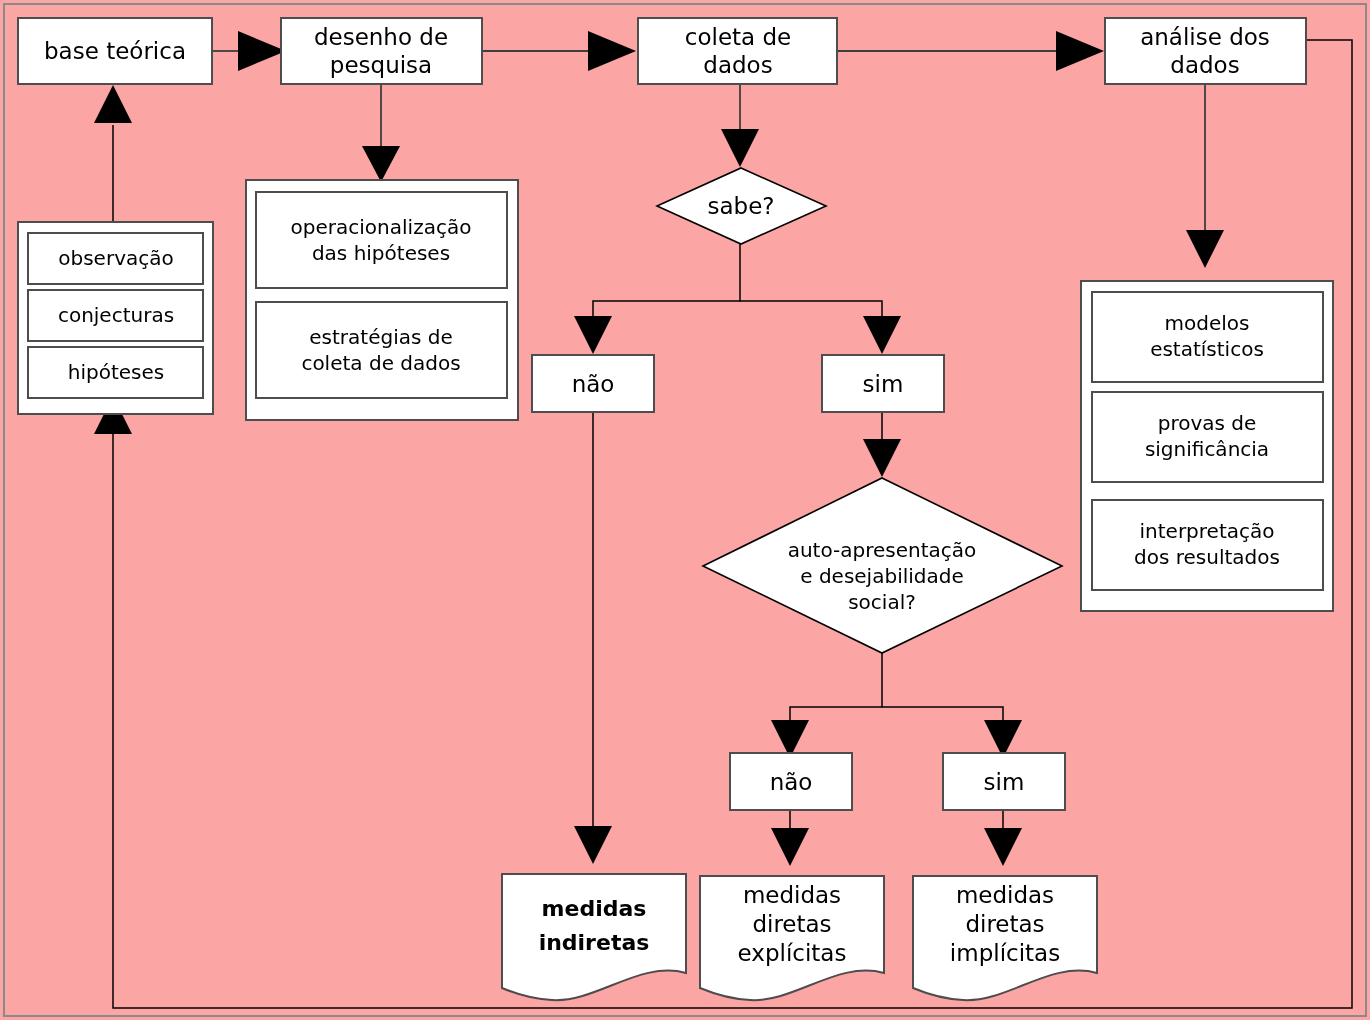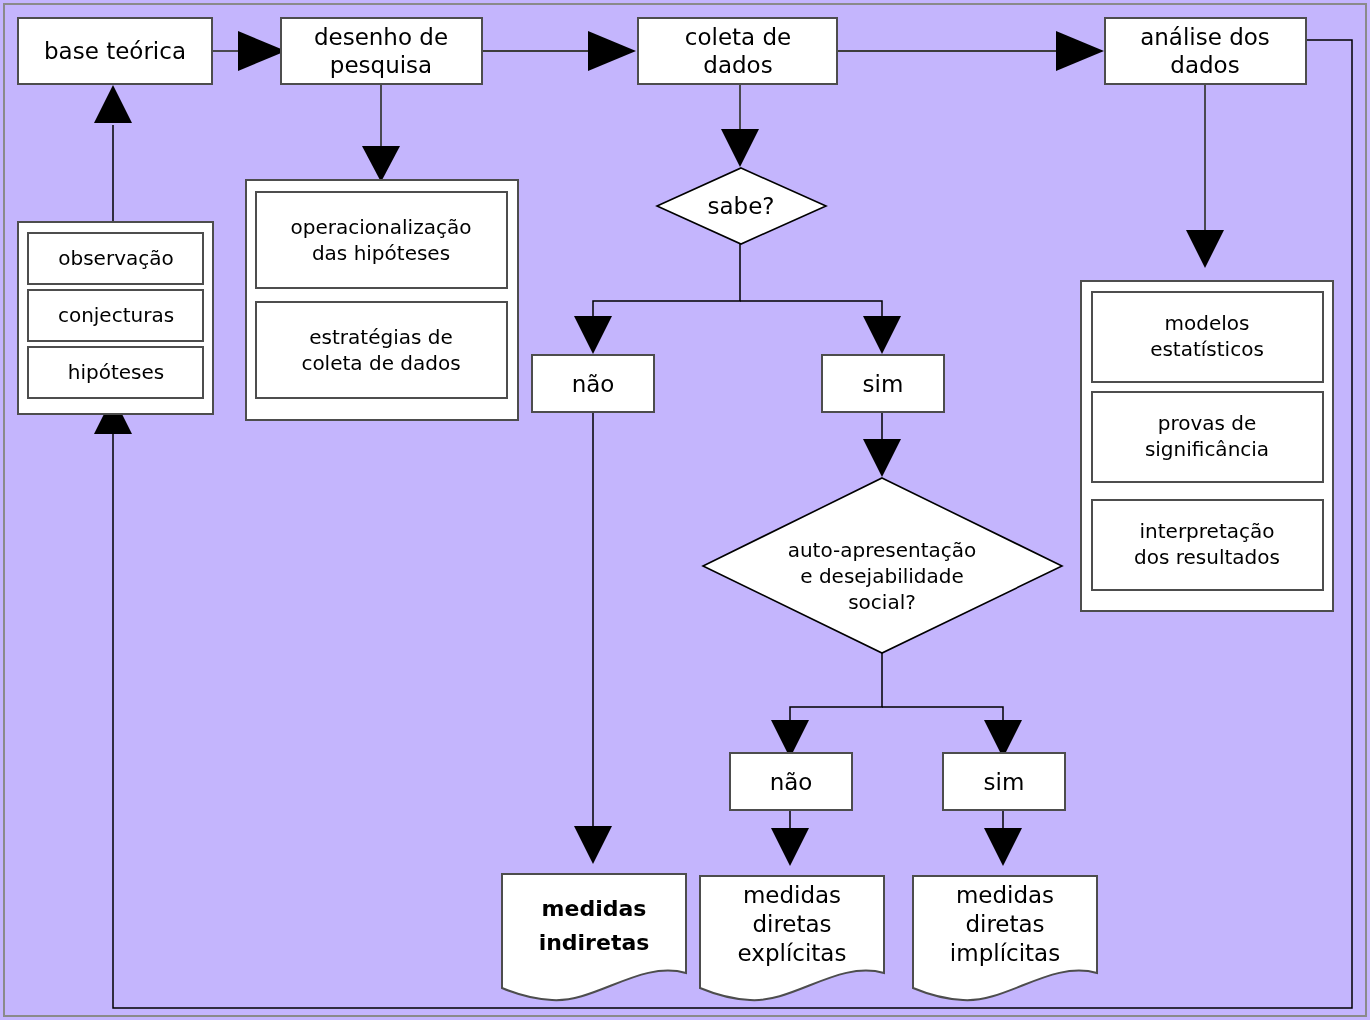--- a/index.html
+++ b/index.html
@@ -10,21 +10,21 @@
   body {
     width: 1370px;
     height: 1020px;
     font-family: "DejaVu Sans", "Liberation Sans", sans-serif;
     overflow: hidden;
   }
   #diagram-root {
     position: relative;
     width: 1370px;
     height: 1020px;
-    background: #c4b5fd;
+    background: #fca5a5;
   }
   svg#flowchart {
     display: block;
     width: 1370px;
     height: 1020px;
   }
   .node-rect {
     fill: #ffffff;
     stroke: #4d4d4d;
     stroke-width: 2;

